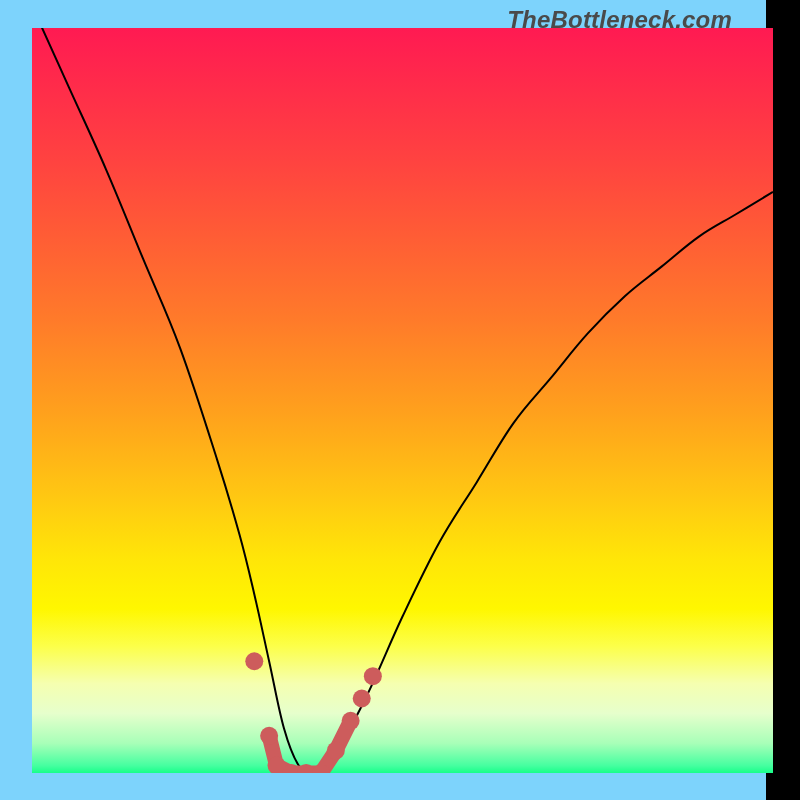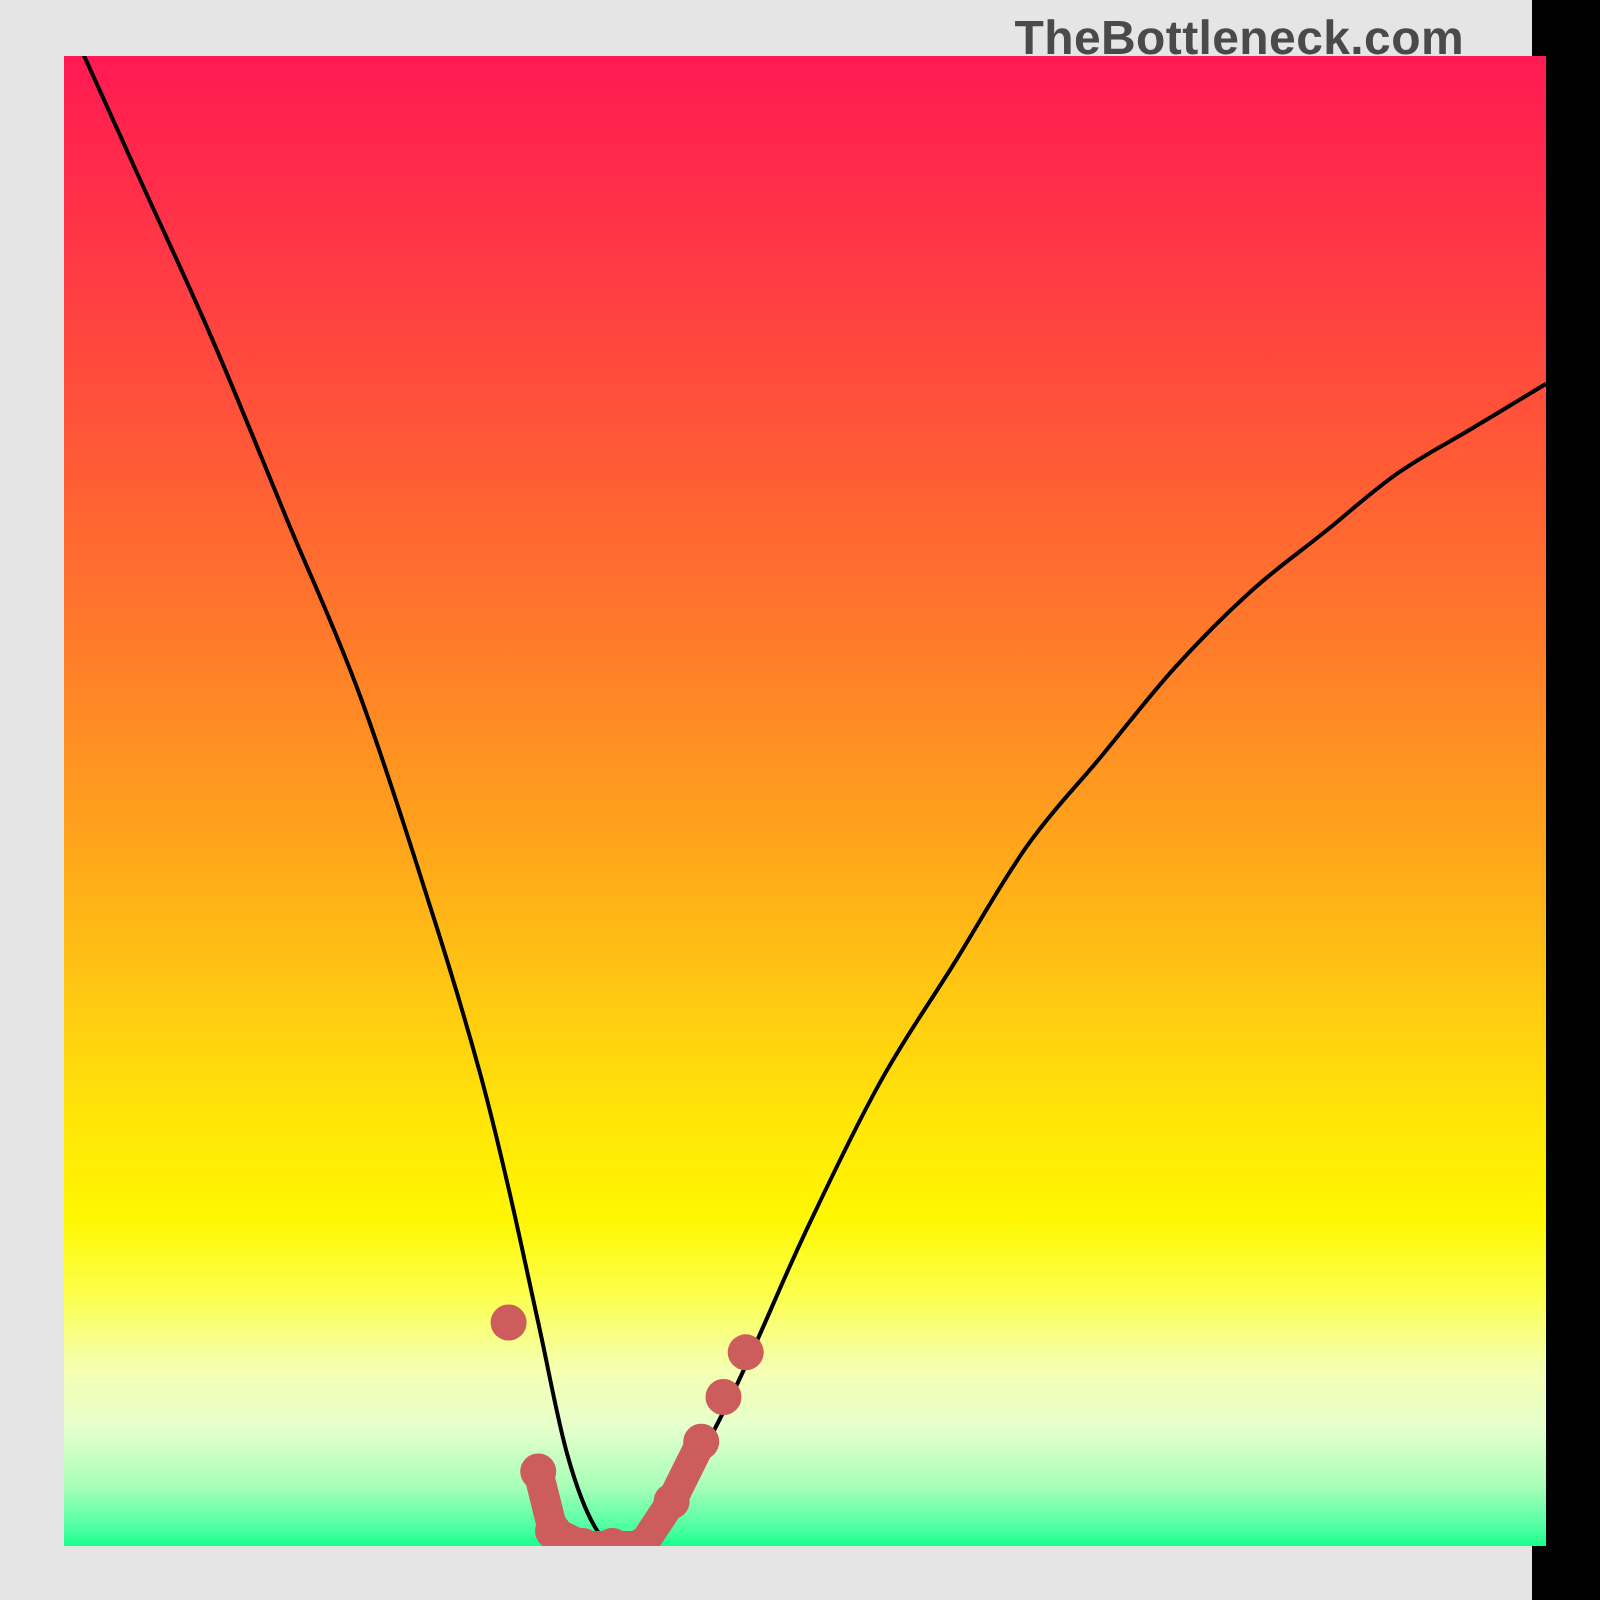--- a/index.html
+++ b/index.html
@@ -8,21 +8,22 @@
     width: 800px;
     height: 800px;
     background: #000;
     overflow: hidden;
     font-family: Arial, Helvetica, sans-serif;
   }
   .outer {
     position: relative;
     width: 766px;
     height: 800px;
-    background: #e5e5e5;
+    background: #7dd3fc;
+    font-style: italic;
   }
   .plot {
     position: absolute;
     left: 32px;
     top: 28px;
     width: 741px;
     height: 745px;
     background: linear-gradient(
       to bottom,
       #ff1a52 0%,

